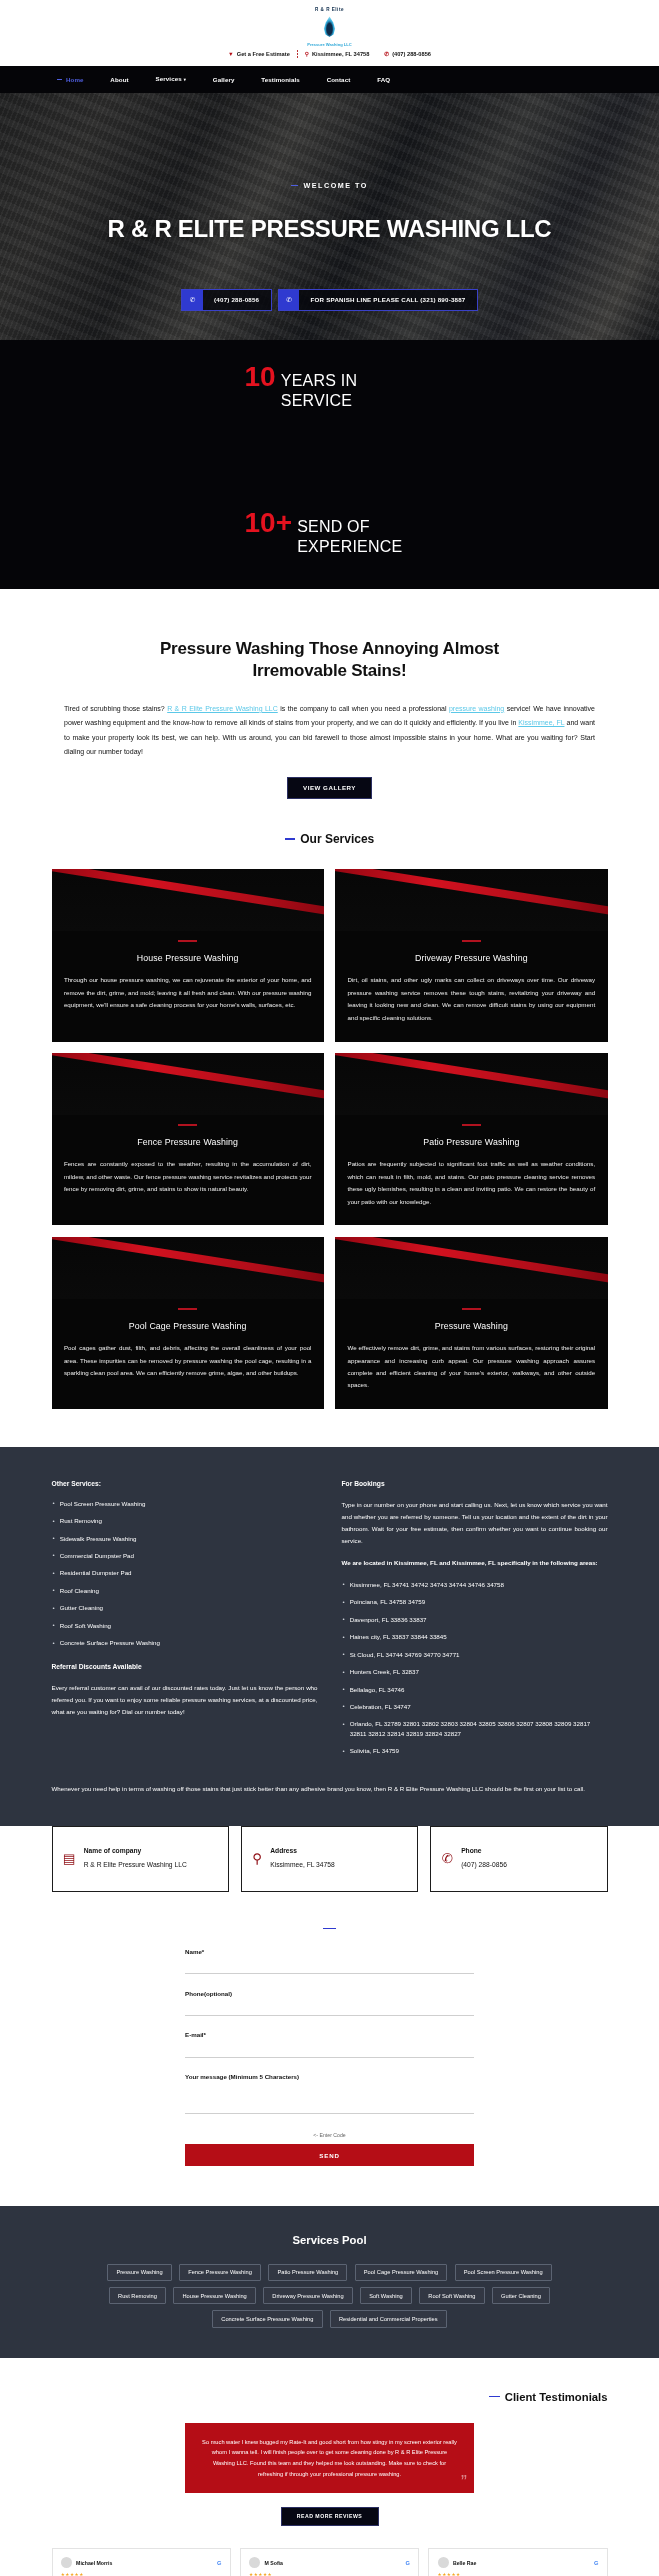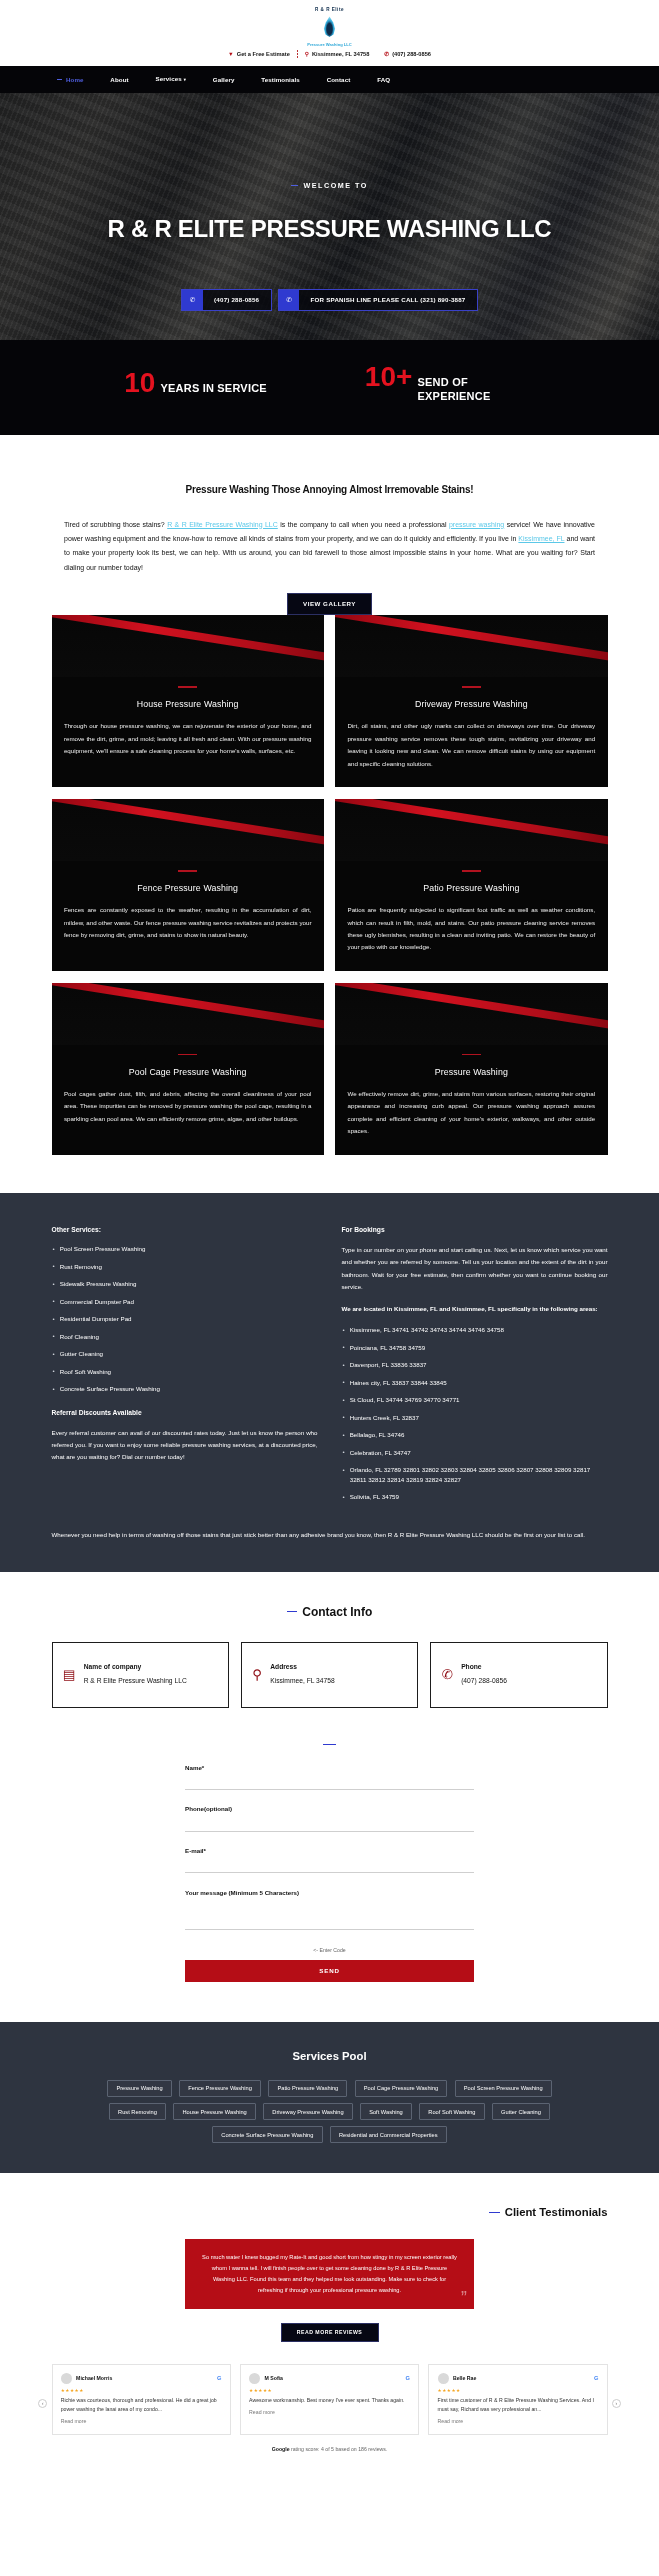--- a/index.html
+++ b/index.html
@@ -69,28 +69,28 @@
   .hero-ctas { display:flex; justify-content:center; gap:6.2px; margin-top:46px; }
   .cta {
     display:flex; align-items:stretch; background:rgba(5,6,12,.82); border:0.5px solid #3a41c9;
     text-decoration:none;
   }
   .cta .cta-ic { background:#2f3ad0; color:#fff; display:flex; align-items:center; justify-content:center; width:20.6px; font-size:6.7px; }
   .cta .cta-tx { color:#fff; font-size:6.2px; font-weight:700; padding: 6.7px 11.3px; letter-spacing:0.2px; }
 
   
   .stats { background:#050508; padding: 23px 0 32px; }
-  .stats .row { display:flex; justify-content:center; gap:98px; align-items:center;}
+  .stats .row { display:flex; justify-content:center; gap:98px; align-items:center;flex-direction:column;}
   .stat { display:flex; align-items:baseline; gap:5.2px; max-width:170px;}
   .stat .num { color:#e4121f; font-size:28px; font-weight:900; line-height:1; }
-  .stat .lbl { color:#fff; font-size:11px; font-weight:700; line-height:1.25; letter-spacing:0.2px;}
+  .stat .lbl { color:#fff; font-size:16px; font-weight:400; line-height:1.25; letter-spacing:0.2px;}
 
   
   .intro { padding: 49px 0 0; text-align:center; }
-  .intro h2 { font-size:10px; font-weight:900; line-height:1.28; max-width:392px; margin:0 auto; letter-spacing:-0.2px;}
+  .intro h2 { font-size:17px; font-weight:900; line-height:1.28; max-width:392px; margin:0 auto; letter-spacing:-0.2px;}
   .intro p { font-size:7px; line-height:2.05; margin: 20.6px auto 0; max-width:531px; text-align:justify; }
   .lnk { color:#5bc8e8; }
   .btn-dark {
     display:inline-block; margin-top:17.5px; background:#060713; color:#fff; border:0.5px solid #2b2f63;
     padding: 6.7px 15.5px; font-size:6.2px; font-weight:700; letter-spacing:0.5px; text-decoration:none;
   }
 
   
   .sec-h { text-align:center; margin: 33px 0 23px; font-size:12px; font-weight:900; display:flex; align-items:center; justify-content:center; gap:5.2px;}
   .sec-h .bar { width:10.3px; height:1.5px; background:#2f3ad0; display:inline-block;}
@@ -262,20 +262,24 @@
 
   <section class="intro wrap">
     <h2>Pressure Washing Those Annoying Almost Irremovable Stains!</h2>
     <p>
       <span>Tired of scrubbing those stains? </span><a href="#" class="lnk">R &amp; R Elite Pressure Washing LLC</a><span> is the company to call when you need a professional </span><a href="#" class="lnk">pressure washing</a><span> service! We have innovative power washing equipment and the know-how to remove all kinds of stains from your property, and we can do it quickly and efficiently. If you live in </span><a href="#" class="lnk">Kissimmee, FL</a><span> and want to make your property look its best, we can help. With us around, you can bid farewell to those almost impossible stains in your home. What are you waiting for? Start dialing our number today!</span>
     </p>
     <a class="btn-dark" href="#">VIEW GALLERY</a>
   </section>
 
   <section class="wrap">
+    <div class="sec-h">
+      <span class="bar"></span>
+      <span>Our Services</span>
+    </div>
     <div class="cards">
       <div class="card">
         <div class="img"></div>
         <div class="tick"></div>
         <h3>House Pressure Washing</h3>
         <p>Through our house pressure washing, we can rejuvenate the exterior of your home, and remove the dirt, grime, and mold; leaving it all fresh and clean. With our pressure washing equipment, we'll ensure a safe cleaning process for your home's walls, surfaces, etc.</p>
       </div>
       <div class="card">
         <div class="img"></div>
         <div class="tick"></div>
@@ -344,24 +348,20 @@
             <li>Orlando, FL 32789 32801 32802 32803 32804 32805 32806 32807 32808 32809 32817 32811 32812 32814 32819 32824 32827</li>
             <li>Solivita, FL 34759</li>
           </ul>
         </div>
       </div>
       <div class="closing">Whenever you need help in terms of washing off those stains that just stick better than any adhesive brand you know, then R &amp; R Elite Pressure Washing LLC should be the first on your list to call.</div>
     </div>
   </section>
 
   <section class="wrap">
-    <div class="sec-h">
-      <span class="bar"></span>
-      <span>Contact Info</span>
-    </div>
     <div class="contact-cards">
       <div class="ccard">
         <span class="cic">▤</span>
         <div>
           <div class="ct">Name of company</div>
           <div class="cv">R &amp; R Elite Pressure Washing LLC</div>
         </div>
       </div>
       <div class="ccard">
         <span class="cic">⚲</span>

